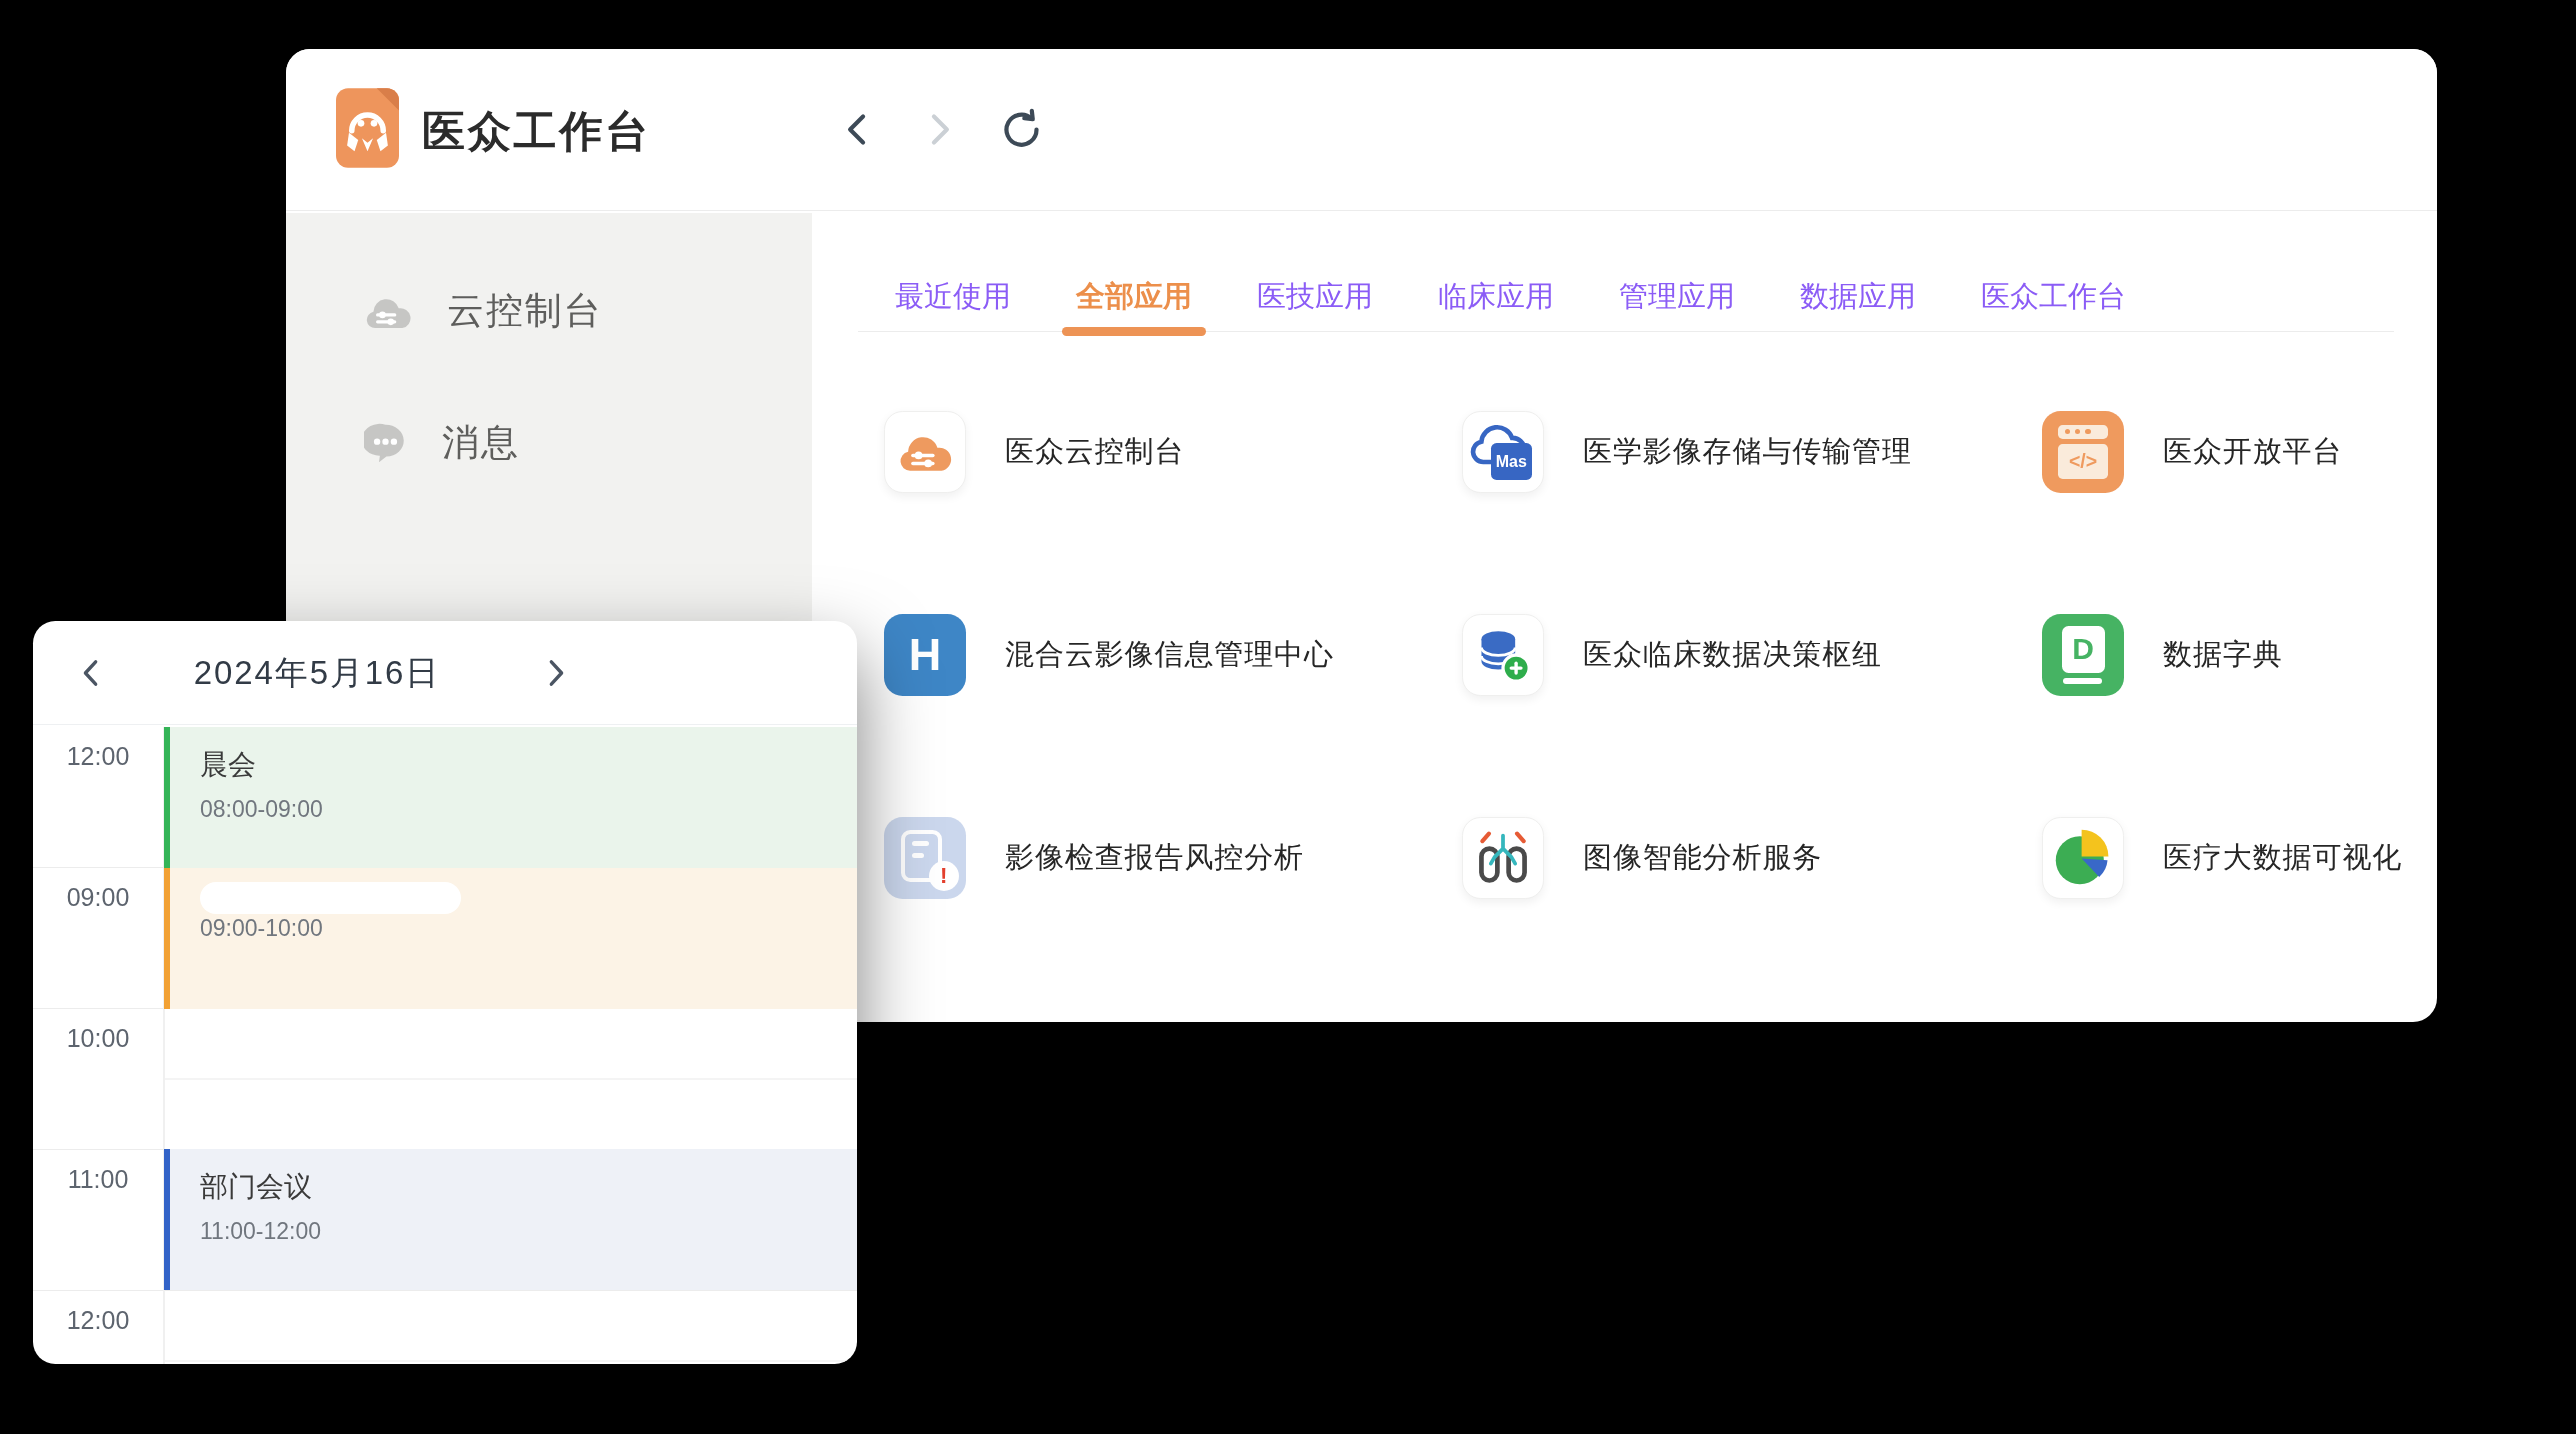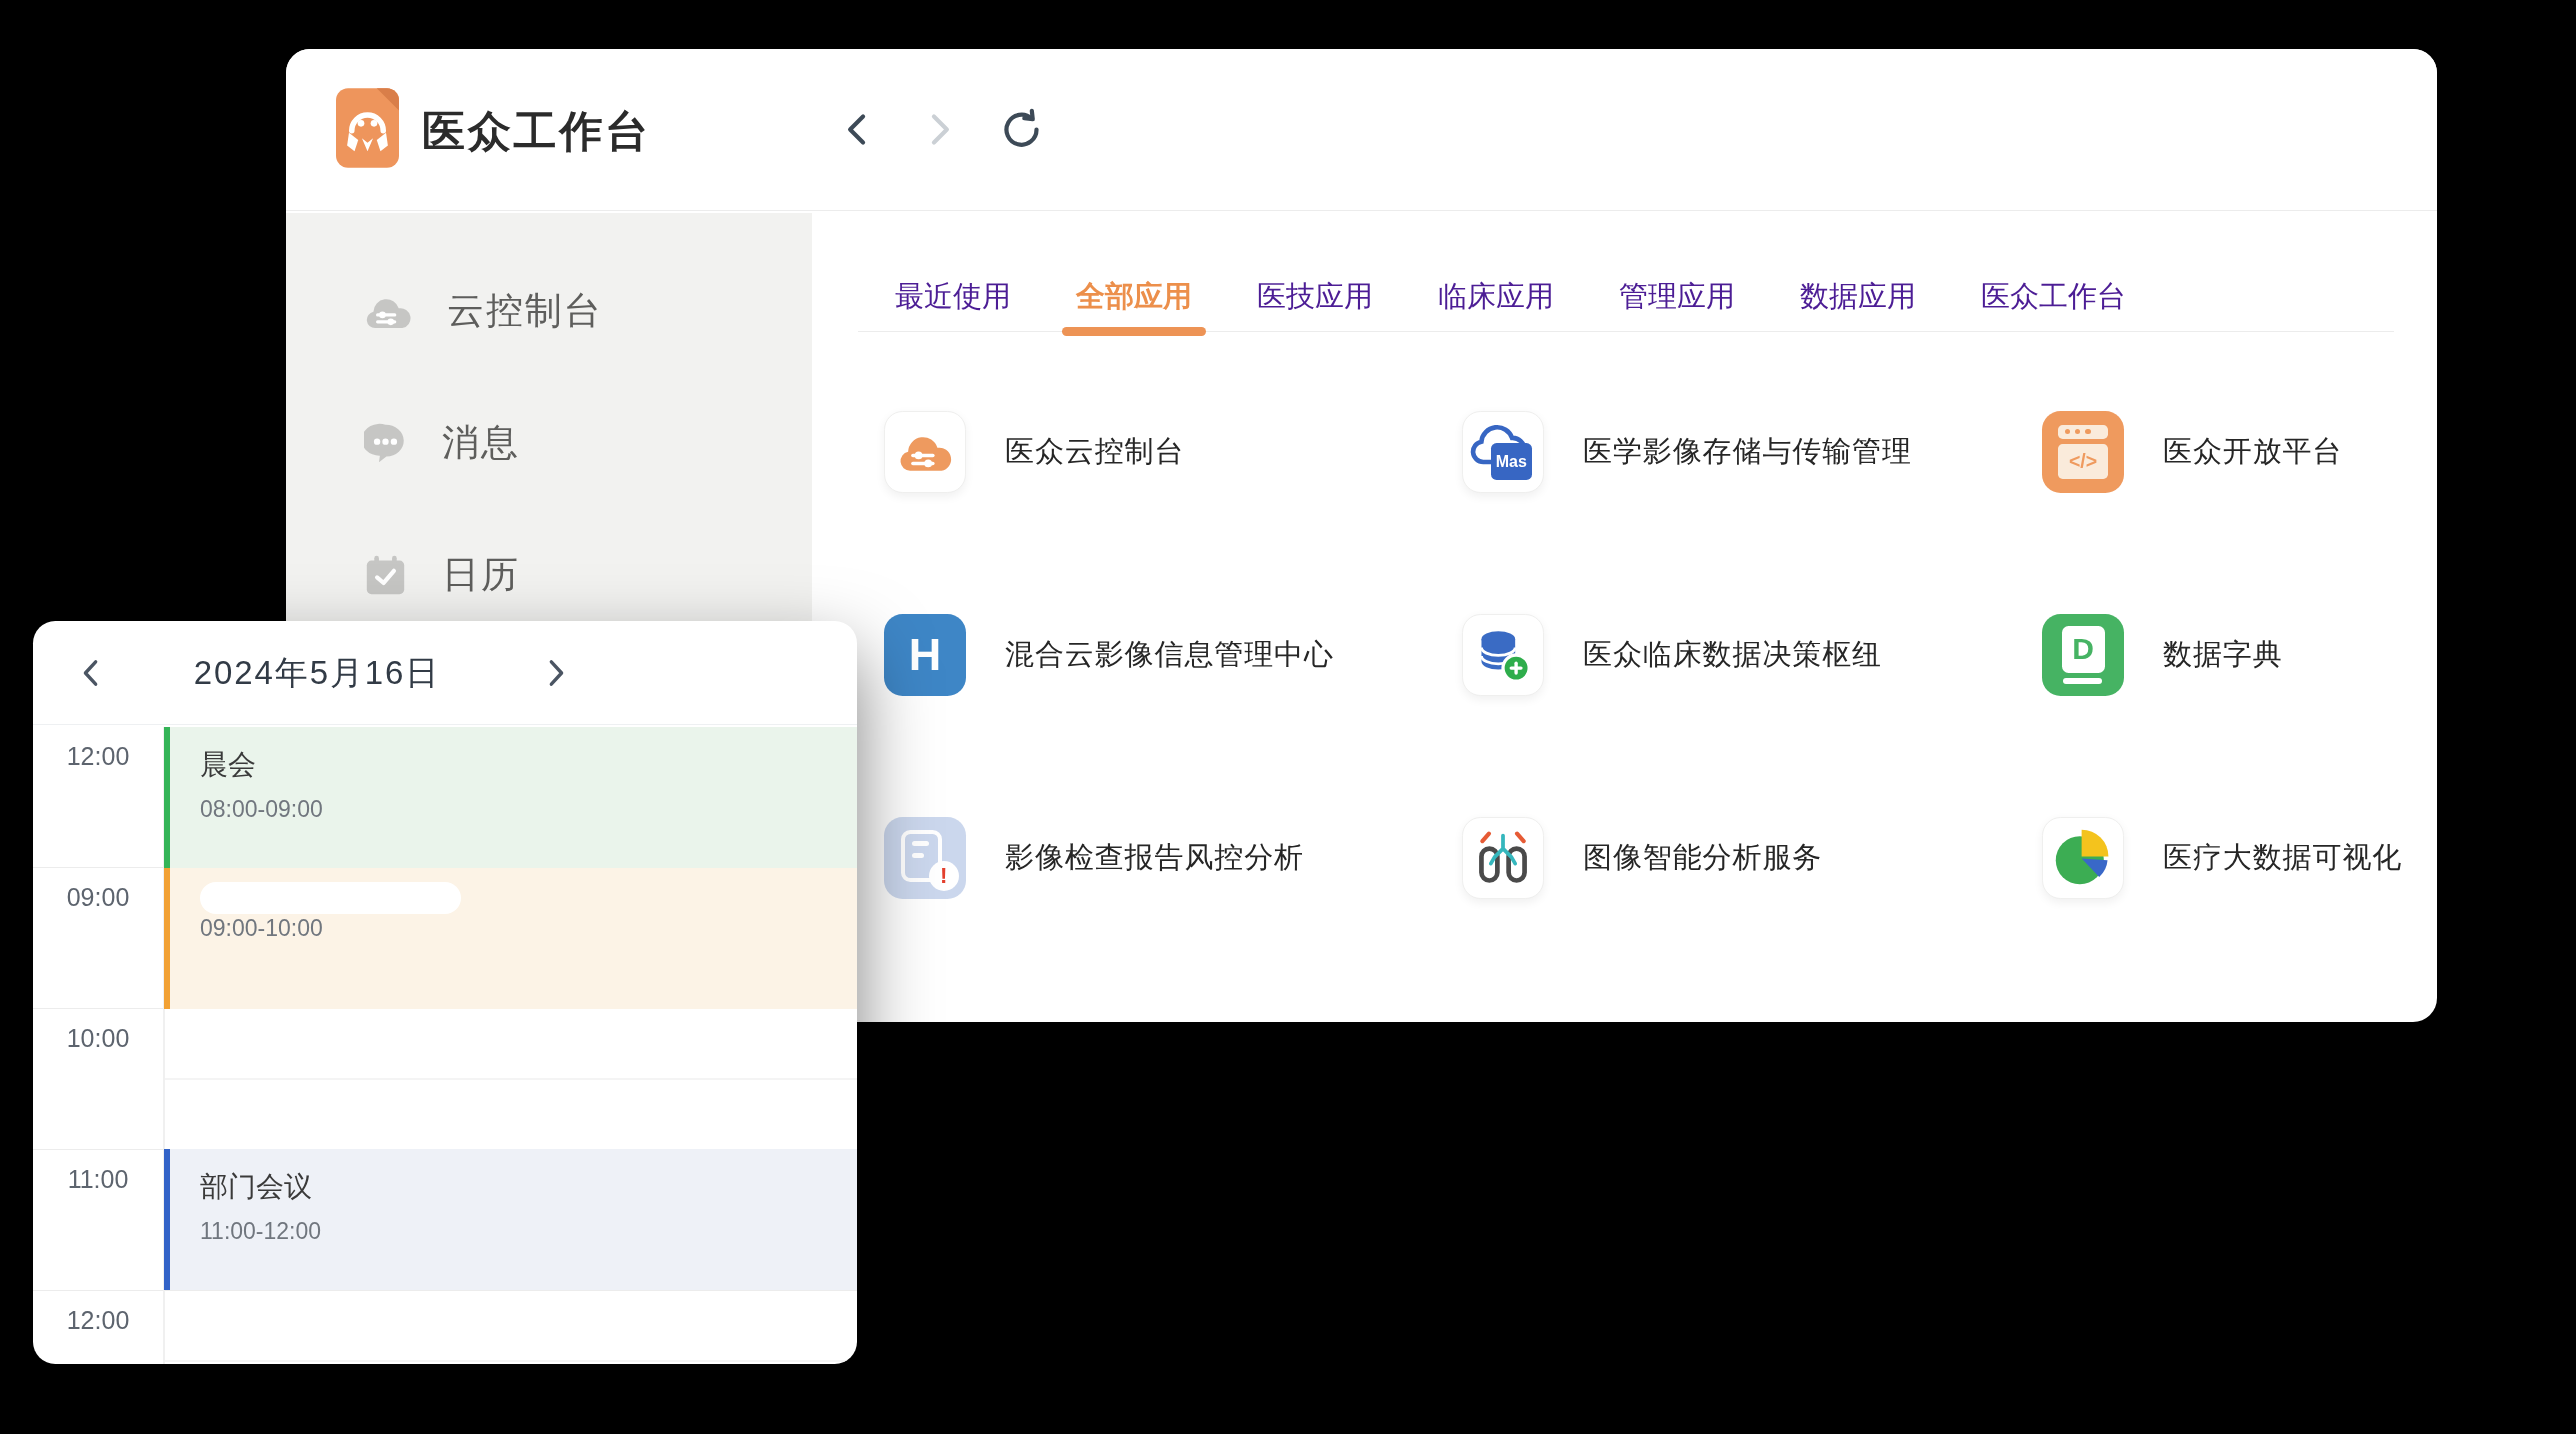--- a/index.html
+++ b/index.html
@@ -30,21 +30,21 @@
   .sidebar { position:absolute; left:0; top:164px; width:526px; bottom:0; background:#f2f2f0; padding-top:32px; }
   .side-item { display:flex; align-items:center; gap:35px; padding-left:78px; height:132px; cursor:pointer; }
   .side-item .lbl { font-size:37px; color:#5e5e5c; letter-spacing:1.9px; }
 
   
   .tabs-row {
     position:absolute; left:572px; top:214px; right:43px; height:69px;
     border-bottom:1.9px solid #ececec;
     display:flex; align-items:center; padding-left:37px; gap:65px;
   }
-  .tab { font-size:29px; color:#4c1d95; height:100%; display:flex; align-items:center; position:relative; cursor:pointer; white-space:nowrap; }
+  .tab { font-size:29px; color:#8b5cf6; height:100%; display:flex; align-items:center; position:relative; cursor:pointer; white-space:nowrap; }
   .tab.active { color:#EC8F4B; font-weight:bold; }
   .tab.active::after { content:""; position:absolute; left:-14px; right:-14px; bottom:-4.7px; height:8.4px; border-radius:4.7px; background:#ED9355; }
 
   
   .app { position:absolute; height:93px; display:flex; align-items:center; gap:39px; cursor:pointer; }
   .app .app-name { font-size:29px; color:#262626; letter-spacing:0.9px; }
   .c0 { left:598px; } .c1 { left:1176px; } .c2 { left:1756px; }
   .r0 { top:356px; } .r1 { top:559px; } .r2 { top:762px; }
 
   .icon-box { position:relative; width:82px; height:82px; border-radius:18.6px; flex:0 0 82px; }
@@ -143,29 +143,20 @@
     </div>
     <div class="side-item">
       <svg width="43" height="43" viewBox="0 0 46 46">
         <path d="M23 3a19 17 0 1 0 -6 33 l-1 7 8 -6 a19 17 0 0 0 -1 -34Z" fill="#c6c6c4"></path>
         <circle cx="14" cy="21" r="3.4" fill="#fff"></circle>
         <circle cx="23" cy="21" r="3.4" fill="#fff"></circle>
         <circle cx="32" cy="21" r="3.4" fill="#fff"></circle>
       </svg>
       <span class="lbl">消息</span>
     </div>
-    <div class="side-item">
-      <svg width="43" height="43" viewBox="0 0 46 46">
-        <rect x="3" y="7" width="40" height="36" rx="5" fill="#c6c6c4"></rect>
-        <rect x="11" y="2" width="5" height="9" rx="2.5" fill="#c6c6c4"></rect>
-        <rect x="30" y="2" width="5" height="9" rx="2.5" fill="#c6c6c4"></rect>
-        <polyline points="14,25 21,31 32,18" fill="none" stroke="#fff" stroke-width="4.5" stroke-linecap="round" stroke-linejoin="round"></polyline>
-      </svg>
-      <span class="lbl">日历</span>
-    </div>
   </div>
 
   <div class="tabs-row">
     <div class="tab">最近使用</div>
     <div class="tab active">全部应用</div>
     <div class="tab">医技应用</div>
     <div class="tab">临床应用</div>
     <div class="tab">管理应用</div>
     <div class="tab">数据应用</div>
     <div class="tab">医众工作台</div>

